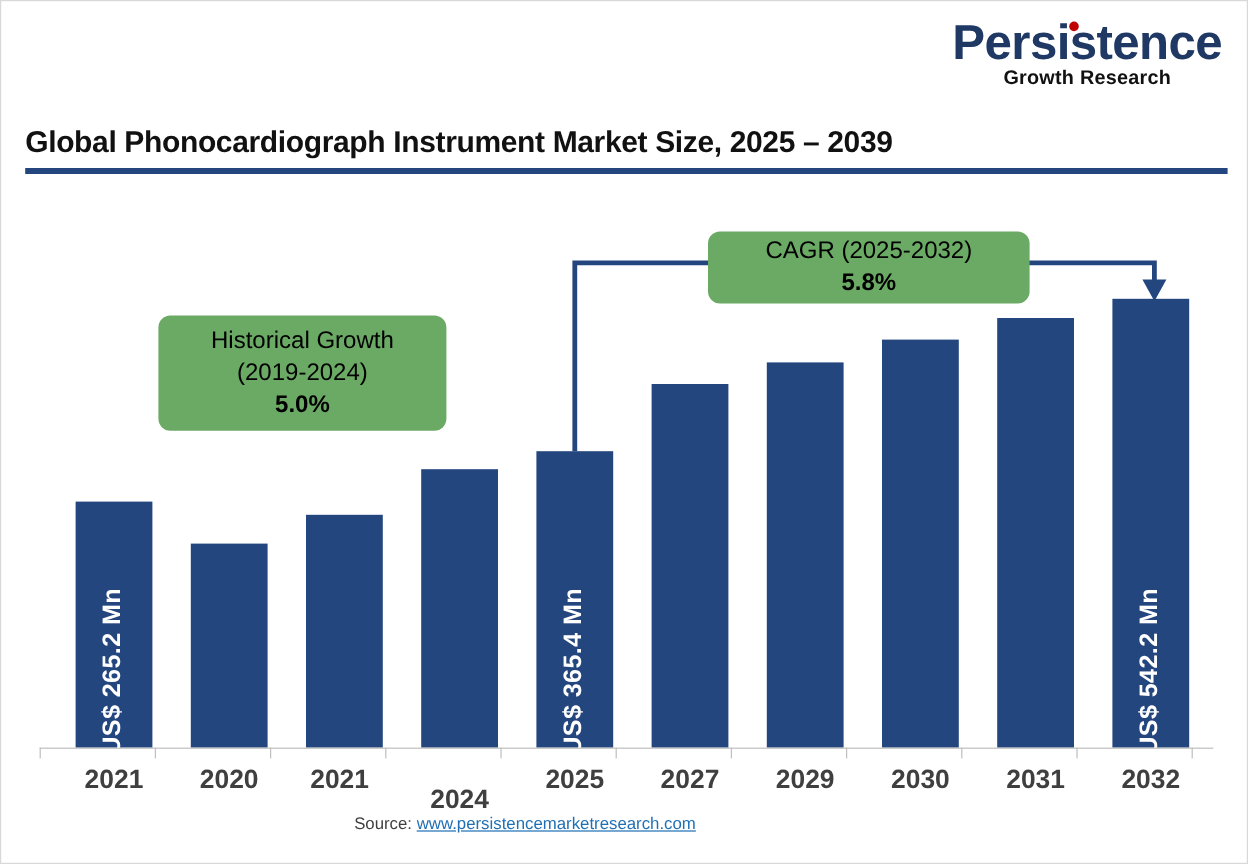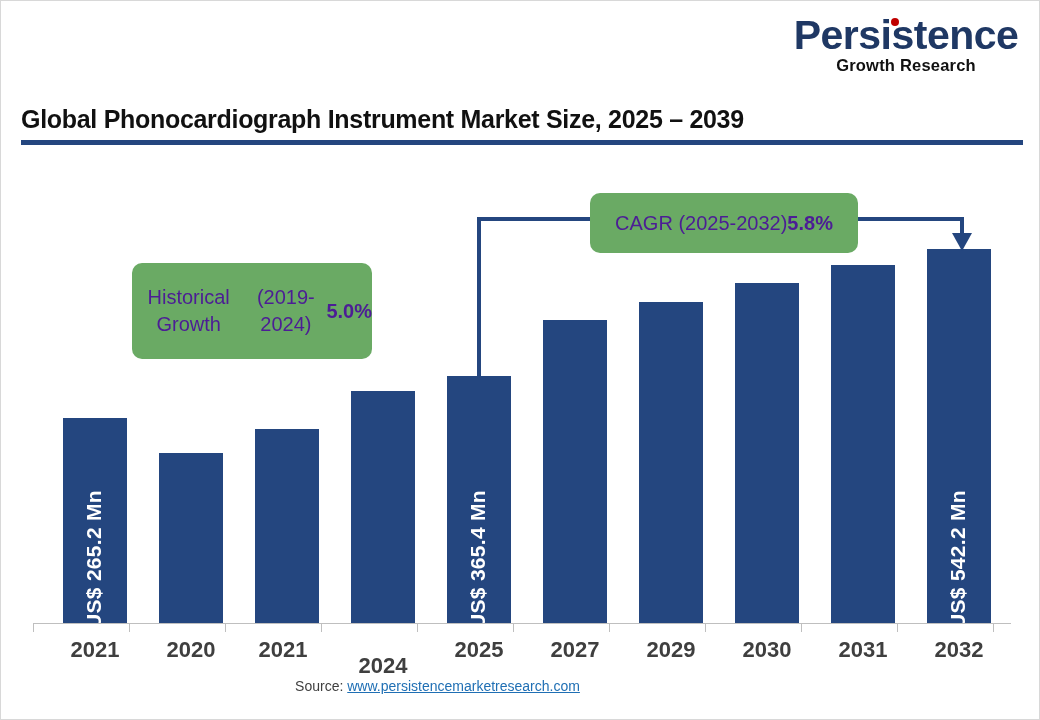--- a/index.html
+++ b/index.html
@@ -128,27 +128,27 @@
     font-weight: bold;
     font-size: 22px;
     color: #3f3f3f;
   }
 
   
   .badge {
     position: absolute;
     background: #6aaa64;
     border-radius: 10px;
-    color: #4c1d95;
+    color: #000000;
     text-align: center;
     font-family: "Liberation Sans", sans-serif;
     font-size: 20px;
     line-height: 1.33;
     display: flex;
-    flex-direction: row;
+    flex-direction: column;
     justify-content: center;
     align-items: center;
     z-index: 5;
   }
   .badge .bold-line {
     font-weight: bold;
   }
   #badge-historical {
     left: 131px;
     top: 262px;

